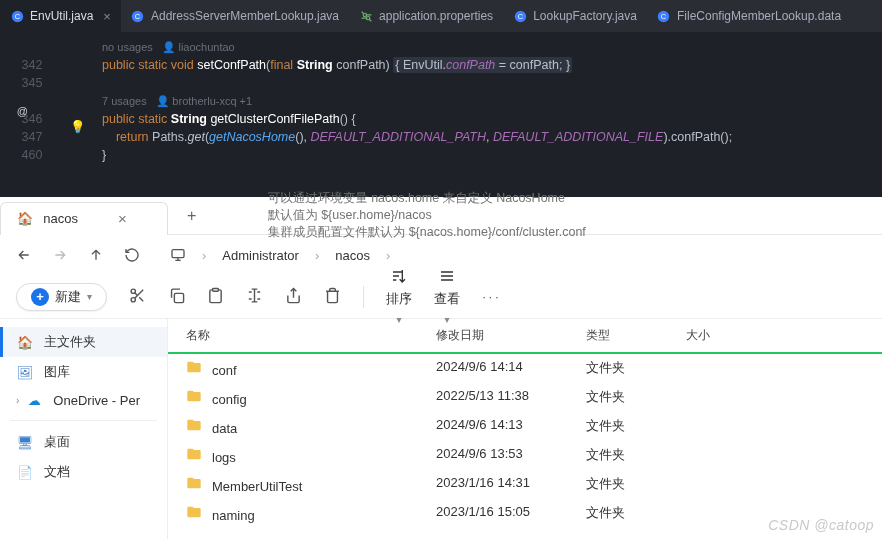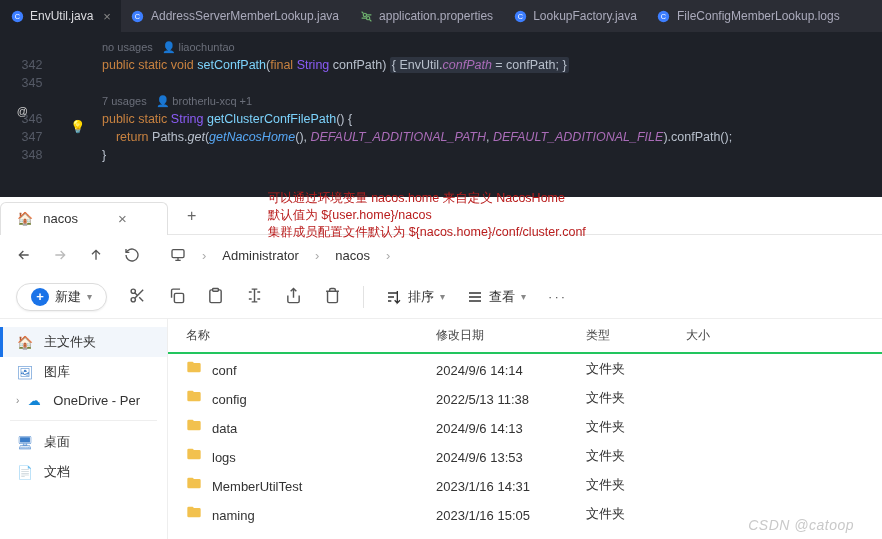--- a/index.html
+++ b/index.html
@@ -19,68 +19,68 @@
   .editor { display:flex; flex:1; font-family: "JetBrains Mono","Consolas",monospace; font-size:12.5px; line-height:18px; }
   .gutter { width: 72px; text-align:right; color:#555a66; padding:6px 8px 0 0; position:relative;}
   .gutter .gline { height:18px;text-align:center; }
   .gutter .sep { position:absolute; right:44px; top:70px; color:#ccc; font-size:11px;}
   .gutter .bulb { position:absolute; right:-14px; top:86px; color:#d8a93c;}
   .code { flex:1; padding:6px 0 0 30px; position:relative; }
   .code .meta { color:#6b6f7a; font-size:11px; height:18px;}
   .code .meta .author-ico { margin:0 2px 0 10px; }
   .code .line { height:18px; white-space:pre; color:#b8c0cc;}
   .kword { color:#c88240; }
-  .type  { color:#8b5cf6; }
-  .mname { color:#7dd3fc; }
+  .type  { color:#ffffff;font-weight:bold; }
+  .mname { color:#ffffff; }
   .brace { color:#b8c0cc; }
   .mcall { color:#57a8f5; font-style:italic;}
   .field { color:#aa6cb8; font-style:italic;}
   .param { color:#b8c0cc;}
   .ital  { font-style:italic;}
   .hl-bg { background:#2e3440; border-radius:2px; padding:1px 2px;}
   .code .hl-line { position:absolute; left:-30px; right:0; top:86px; height:18px; background:#26303e; z-index:-1;}
 
   
   .explorer { height: 342px; background:#fff; display:flex; flex-direction:column; font-size:13px; color:#333;}
   .exp-tabs { display:flex; align-items:center; height:38px; border-bottom:1px solid #e6e6e6;}
   .exp-tab  { display:flex; align-items:center; gap:10px; padding:0 40px 0 16px; height:33px; margin-top:5px; border:1px solid #e0e0e0; border-bottom:none; border-radius:6px 6px 0 0; background:#fff; position:relative;}
   .exp-tab .x { color:#777; font-size:15px; margin-left:30px;}
   .exp-add { width:32px; text-align:center; color:#666; font-size:16px; margin-left:8px;}
-  .annot { flex:1; color:#b91c1c; font-size:12.5px; line-height:17px; padding-left:60px;}
+  .annot { flex:1; color:#737373; font-size:12.5px; line-height:17px; padding-left:60px;}
 
   .exp-nav { display:flex; align-items:center; gap:20px; height:40px; padding:0 16px; }
   .nav-ico { color:#555; display:flex; }
   .nav-ico.dis { color:#bbb; }
   .nav-ico svg { width:16px; height:16px; }
   .crumbs { display:flex; align-items:center; gap:16px; color:#333; margin-left:10px;}
   .crumb-sep { color:#aaa; }
 
   .exp-toolbar { display:flex; align-items:center; gap:22px; height:44px; padding:0 16px; border-bottom:1px solid #eee;}
   .new-btn { display:flex; align-items:center; gap:6px; background:#fff; border:1px solid #ddd; border-radius:16px; padding:4px 14px; font-size:13px; box-shadow:0 1px 2px rgba(0,0,0,0.06);}
   .new-btn .plus { width:18px; height:18px; border-radius:50%; background:#1a73e8; color:#fff; display:flex; align-items:center; justify-content:center; font-size:13px; font-weight:bold;}
   .tb-ico { color:#555; } .tb-ico svg{width:17px;height:17px;}
   .tb-sep { width:1px; height:22px; background:#e2e2e2;}
-  .tb-btn { display:flex; align-items:center; gap:6px; color:#333;}
+  .tb-btn { display:flex; align-items:center; gap:6px; color:#333;flex-direction:column;}
 
   .exp-body { flex:1; display:flex; overflow:hidden;}
   .side { width:168px; border-right:1px solid #eee; padding-top:8px;}
   .side-item { display:flex; align-items:center; gap:10px; padding:6px 10px 6px 16px;}
   .side-item.sel { background:#f2f6fb; position:relative;}
   .side-item.sel::before { content:""; position:absolute; left:0; top:0; bottom:0; width:3px; background:#1a73e8;}
   .sico { width:18px; display:flex; justify-content:center;}
   .expand-caret { color:#888; font-size:10px; margin-right:-4px;}
   .side-sep { height:1px; background:#eee; margin:6px 10px;}
 
   .filegrid { flex:1; overflow:auto;}
   .fg-head { display:flex; padding:8px 0 8px 18px; color:#444; font-size:12px; border-bottom:2px solid #22c55e;}
   .col-name{width:250px;} .col-date{width:150px;} .col-type{width:100px;} .col-size{width:80px;}
-  .fg-row { display:flex; align-items:flex-end; padding:5px 0 5px 18px;}
+  .fg-row { display:flex; align-items:flex-start; padding:5px 0 5px 18px;}
   .folder-ico { color:#f2c14e; margin-right:10px; display:inline-flex;}
   .folder-ico svg{width:16px;height:16px;}
-  .watermark { position:absolute; right:28px; bottom:6px; color:#c9c9c9; font-size:14px; font-style:italic; letter-spacing:0.5px;}
+  .watermark { position:absolute; right:8px; bottom:6px; color:#c9c9c9; font-size:14px; font-style:italic; letter-spacing:0.5px;}
 </style>
 </head>
 <body>
 
 <div class="ide">
   <div class="tabs" id="ide-tabs">
       <div class="tab active">
         <span class="ficon java-ico">
           <svg viewBox="0 0 16 16">
             <circle cx="8" cy="8" r="7" fill="#3d7eff"></circle>
@@ -118,34 +118,34 @@
         </span>
         <span>LookupFactory.java</span>
       </div>
       <div class="tab">
         <span class="ficon java-ico">
           <svg viewBox="0 0 16 16">
             <circle cx="8" cy="8" r="7" fill="#3d7eff"></circle>
             <text x="8" y="11" text-anchor="middle" fill="#fff" font-size="9" font-family="sans-serif">C</text>
           </svg>
         </span>
-        <span>FileConfigMemberLookup.logs</span>
+        <span>FileConfigMemberLookup.data</span>
       </div>
     </div>
   <div class="editor">
     <div class="gutter" id="gutter">
       <span class="sep">@</span>
       <span class="bulb">💡</span>
     <div class="gline"></div>
         <div class="gline">342</div>
         <div class="gline">345</div>
         <div class="gline"></div>
         <div class="gline">346</div>
         <div class="gline">347</div>
-        <div class="gline">348</div>
+        <div class="gline">460</div>
       </div>
     <div class="code">
       <div class="hl-line"></div>
       <div class="meta"><span>no usages</span><span class="author-ico">👤</span><span>liaochuntao</span></div>
       <div class="line"><span class="kword">public</span> <span class="kword">static</span> <span class="kword">void</span> <span class="mname">setConfPath</span><span class="brace">(</span><span class="kword">final</span> <span class="type">String</span> <span class="param">confPath</span><span class="brace">)</span> <span class="hl-bg"><span class="brace">{</span> <span>EnvUtil</span><span>.</span><span class="field">confPath</span><span> = confPath; </span><span class="brace">}</span></span></div>
       <div class="line"></div>
       <div class="meta"><span>7 usages</span><span class="author-ico">👤</span><span>brotherlu-xcq +1</span></div>
       <div class="line"><span class="kword">public</span> <span class="kword">static</span> <span class="type">String</span> <span class="mname">getClusterConfFilePath</span><span class="brace">() {</span></div>
       <div class="line">    <span class="kword">return</span> <span>Paths</span><span>.</span><span class="ital">get</span><span>(</span><span class="mcall">getNacosHome</span><span>()</span><span>, </span><span class="field">DEFAULT_ADDITIONAL_PATH</span><span>, </span><span class="field">DEFAULT_ADDITIONAL_FILE</span><span>).confPath();</span></div>
       <div class="line"><span class="brace">}</span></div>

